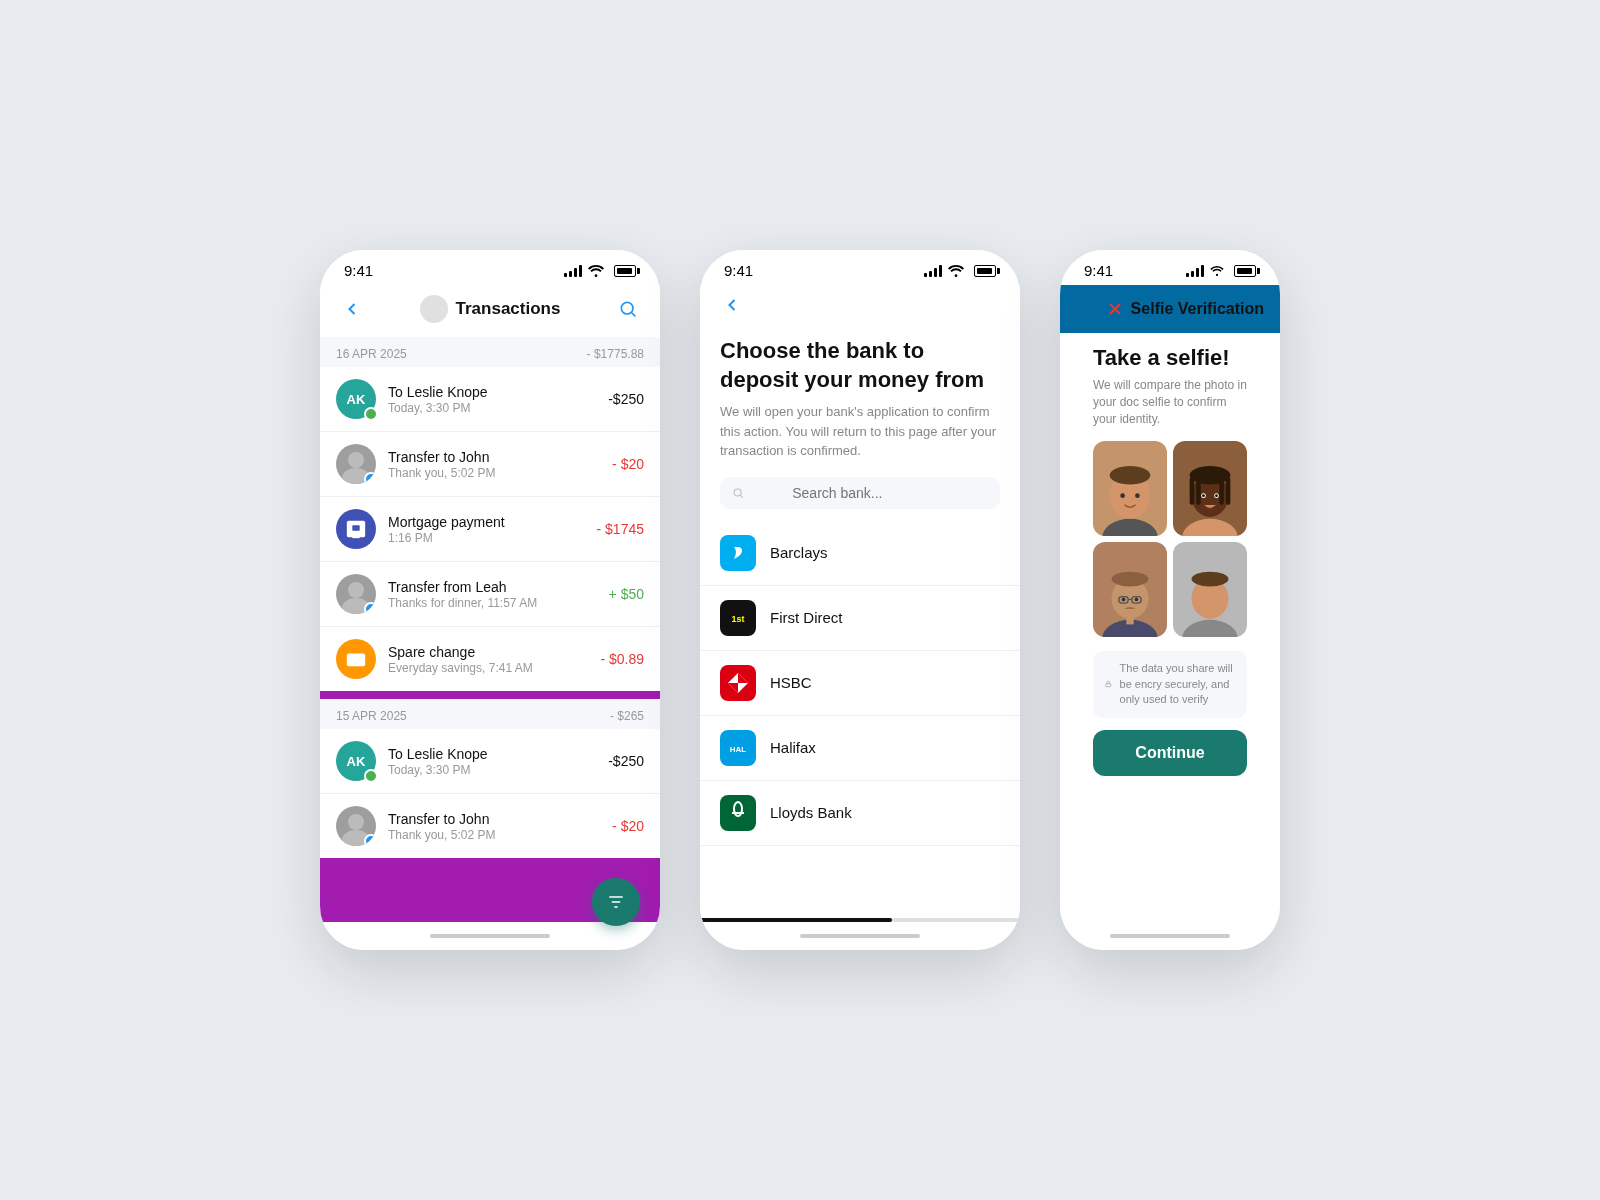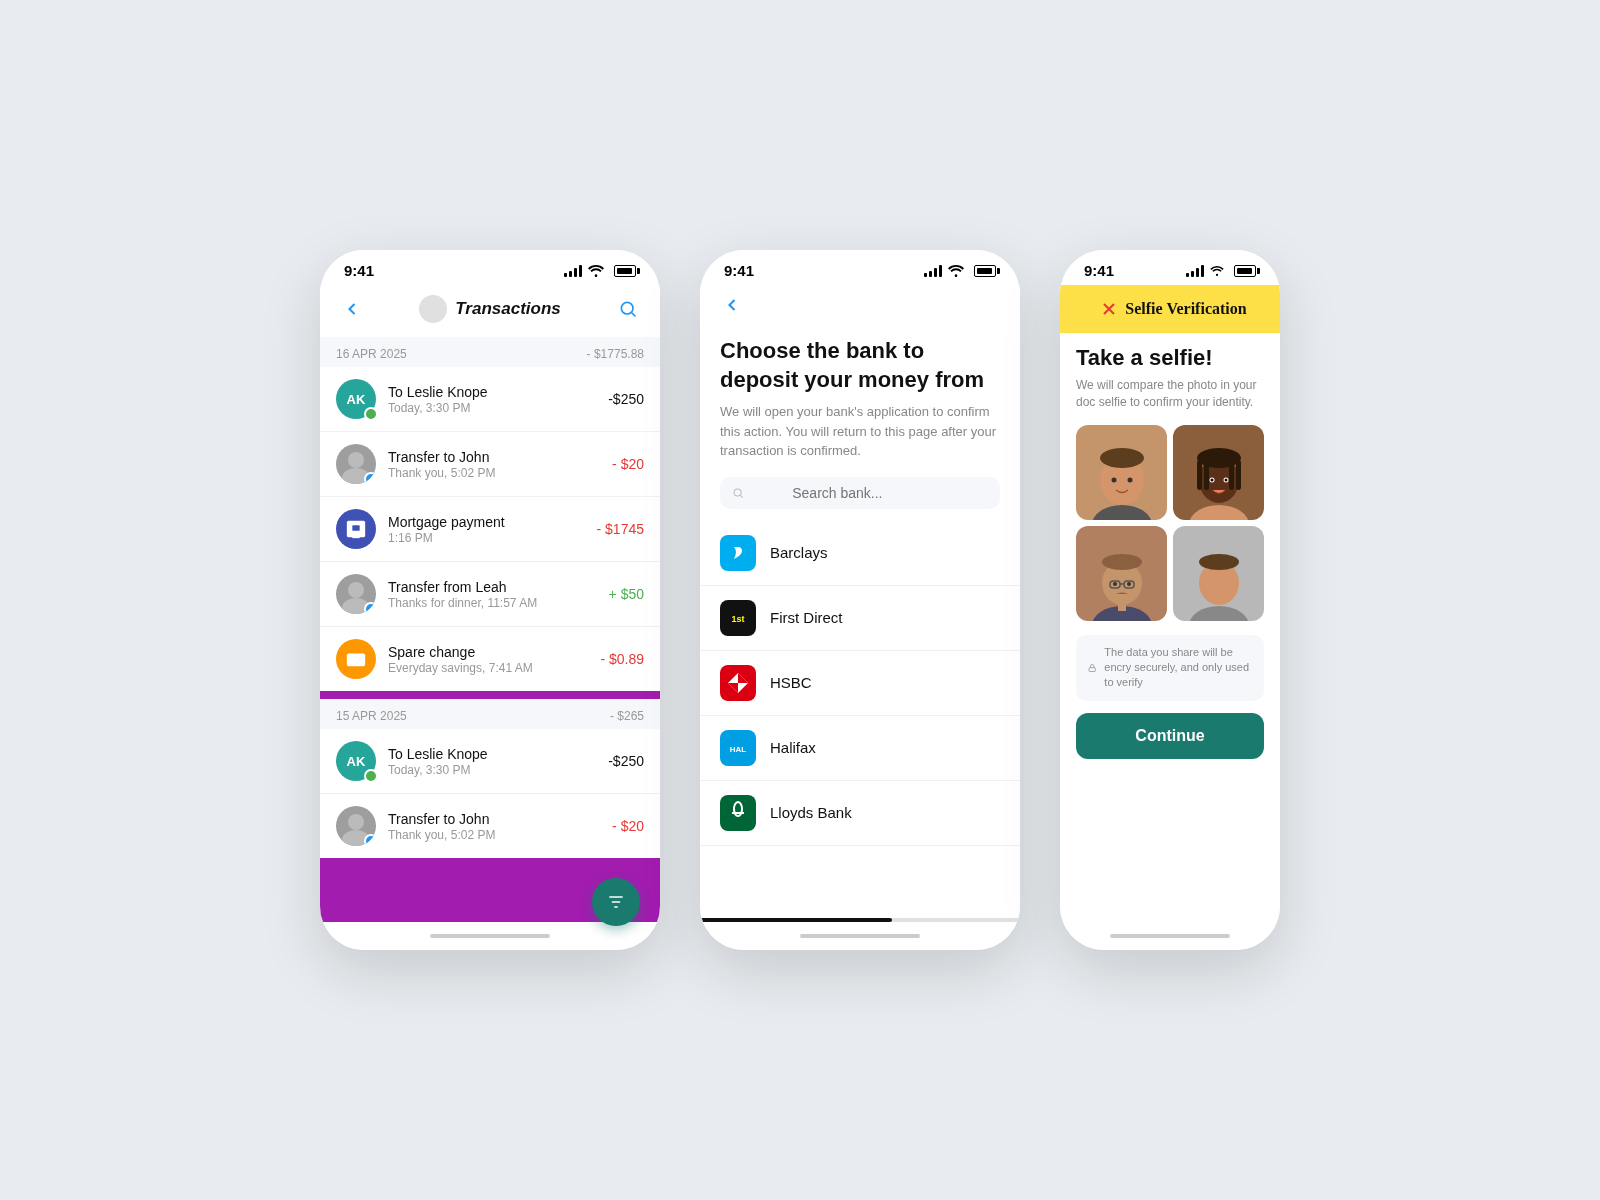--- a/index.html
+++ b/index.html
@@ -63,21 +63,21 @@
       overflow: hidden;
     }
 
     
     .status-bar {
       display: flex;
       justify-content: space-between;
       align-items: center;
       padding: 12px 24px 6px;
       font-size: 15px;
-      font-weight: 700;
+      font-weight: 400;
       color: #000;
       background: #fff;
       flex-shrink: 0;
     }
 
     .status-icons {
       display: flex;
       gap: 6px;
       align-items: center;
     }
@@ -127,21 +127,20 @@
     }
 
     
     .nav-header {
       display: flex;
       align-items: center;
       justify-content: space-between;
       padding: 8px 16px 12px;
       background: #fff;
       flex-shrink: 0;
-      font-style: italic;
     }
 
     .nav-title {
       font-size: 17px;
       font-weight: 600;
       color: #111;
     }
 
     .nav-icon-btn {
       width: 32px;
@@ -375,37 +374,36 @@
       width: 60%;
       height: 100%;
       background: #111;
       border-radius: 2px;
     }
 
     
     .selfie-header {
       display: flex;
       align-items: center;
-      justify-content: center;
+      justify-content: flex-end;
       padding: 8px 16px 8px;
-      background: #fde047;
+      background: #0369a1;
       flex-shrink: 0;
-      font-family: Liberation Serif, serif;
     }
 
     .selfie-title-text {
       font-size: 16px;
       font-weight: 600;
       color: #111;
     }
 
     .selfie-content {
       flex: 1;
       background: #fff;
-      padding: 12px 16px;
+      padding: 12px 33px;
       overflow: hidden;
     }
 
     .selfie-main-title {
       font-size: 22px;
       font-weight: 700;
       color: #111;
       margin-bottom: 6px;
     }
 

